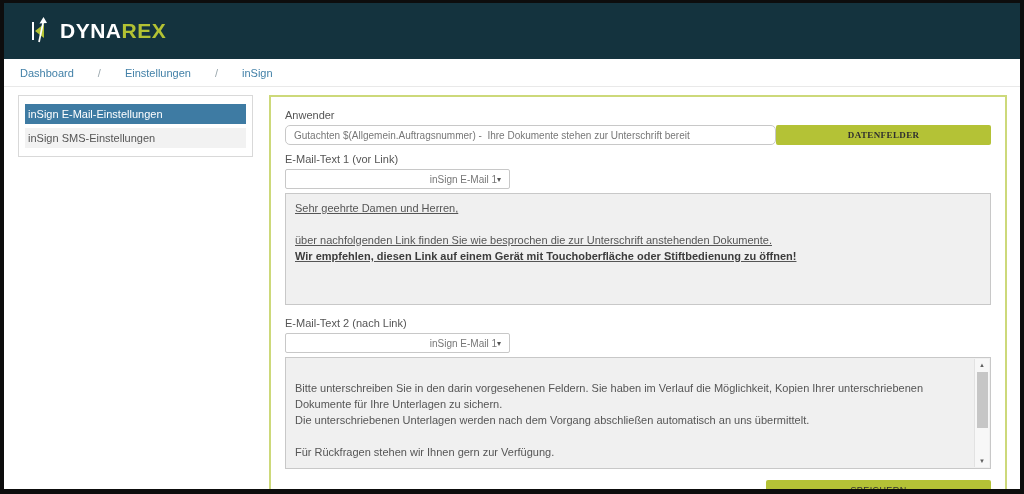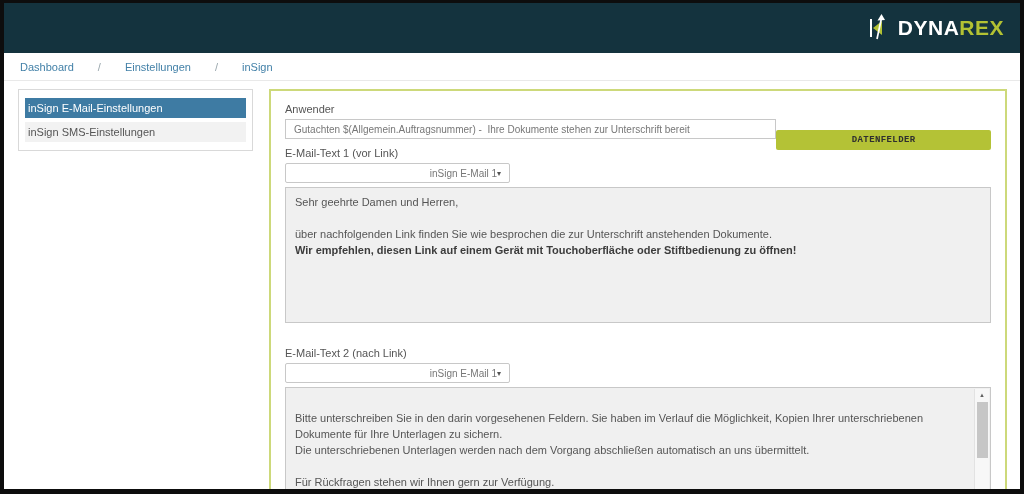--- a/index.html
+++ b/index.html
@@ -5,23 +5,22 @@
   * { box-sizing: border-box; margin: 0; padding: 0; }
   html,body { background:#2a2a2a; }
   body { font-family: "Liberation Sans", sans-serif; }
   .page {
     position: relative; width: 1024px; height: 494px; background: #ffffff;
     border-style: solid; border-color: #0d0d0d; border-width: 3px 4px 5px 4px;
     overflow: hidden;
   }
   
   .header {
-    height: 50px; background: #14333e; display: flex; align-items: center;
-    padding: 0 16px;
-    justify-content: flex-end;
+    height: 56px; background: #14333e; display: flex; align-items: center;
+    padding: 0 26px;
   }
   .logo { display: flex; align-items: center; gap: 5px; cursor: pointer; }
   .logo-text { font-size: 21px; font-weight: 700; letter-spacing: .5px; color: #ffffff; }
   .logo-text .rex { color: #b3c233; }
   .header-right { margin-left: auto; display: flex; align-items: center; gap: 10px; }
   .greeting { color: #f2f4f5; font-size: 11px; }
   .menu-dots { color: #ffffff; font-size: 10px; letter-spacing: 1px; cursor: pointer; }
   
   .breadcrumb {
     height: 28px; display: flex; align-items: center; gap: 24px;
@@ -43,44 +42,44 @@
   .side-item:last-child { margin-bottom: 0; }
   .side-item.selected { background: #3e7ba3; color: #ffffff; }
   
   .panel {
     position: absolute; left: 265px; top: 8px; width: 738px; height: 409px;
     border: 2px solid #cdd97a; background: #fff; padding: 12px 14px; overflow: hidden;
   }
   .field-label { font-size: 11px; color: #555; margin-bottom: 4px; }
   .row1 { display: flex; height: 20px; margin-bottom: 8px; }
   .text-input {
-    width: 514px; height: 20px; border: 1px solid #c8c8c8; border-radius: 0;
+    width: 514px; height: 20px; border: 1px solid #c8c8c8; border-radius: 5px;
     font-family: "Liberation Sans", sans-serif; font-size: 10px; color: #777;
     padding: 0 8px; background: #fff; outline: none;
   }
   .btn-green {
     margin-left: auto; width: 225px; height: 20px; background: #b4c236; border: none;
-    border-radius: 2px; color: #2f2f2f; font-family: Liberation Mono, monospace;
-    font-size: 9px; font-weight: 700; letter-spacing: .4px; cursor: pointer; margin-top: 11px;
+    border-radius: 2px; color: #2f2f2f; font-family: Liberation Serif, serif;
+    font-size: 9px; font-weight: 700; letter-spacing: .4px; cursor: pointer;
   }
   .select {
     width: 225px; height: 20px; border: 1px solid #c8c8c8; border-radius: 2px;
     display: flex; align-items: center; justify-content: flex-end;
     padding: 0 8px; font-size: 10px; color: #777; cursor: pointer;
     margin-bottom: 4px; background: #fff;
   }
   .caret { font-size: 8px; color: #555; }
   .textbox {
     width: 706px; background: #f0f0f0; border: 1px solid #c8c8c8;
     padding: 6px 9px; font-size: 11px; color: #555; line-height: 16px;
     position: relative; overflow: hidden;
   }
   .textbox .pre { white-space: pre-wrap; }
   .textbox .bold-line { font-weight: 700; color: #3c3c3c; }
-  .tb1 { height: 136px; margin-bottom: 24px; }
+  .tb1 { height: 112px; margin-bottom: 12px; text-decoration: underline; }
   .tb2 { height: 112px; padding-right: 12px; }
   
   .scrollbar {
     position: absolute; top: 1px; right: 1px; bottom: 1px; width: 15px;
     background: #f7f7f7; border-left: 1px solid #e2e2e2;
   }
   .scroll-arrow {
     position: absolute; left: 0; width: 100%; height: 12px; text-align: center;
     font-size: 6px; color: #606060; line-height: 12px; cursor: pointer;
   }

